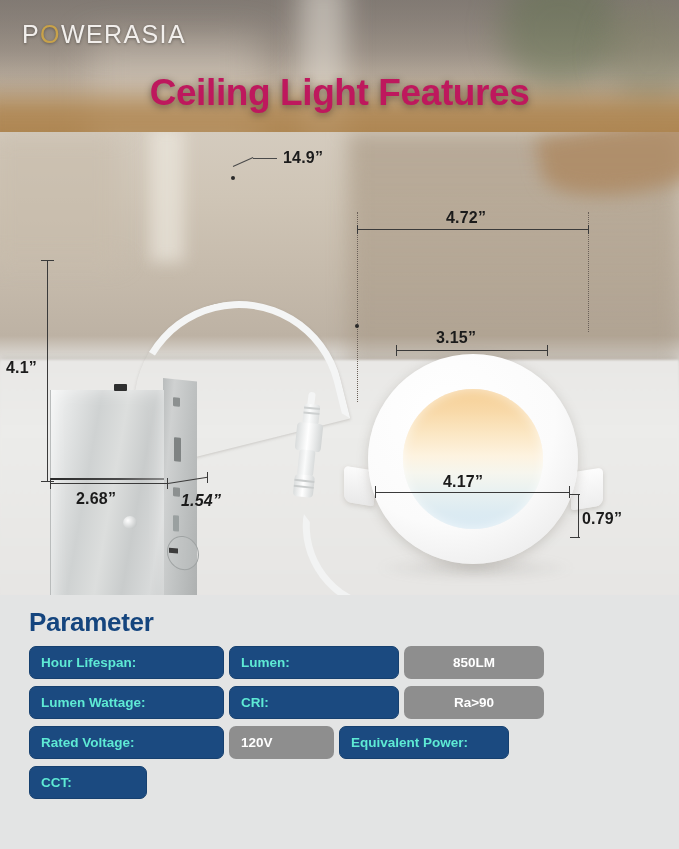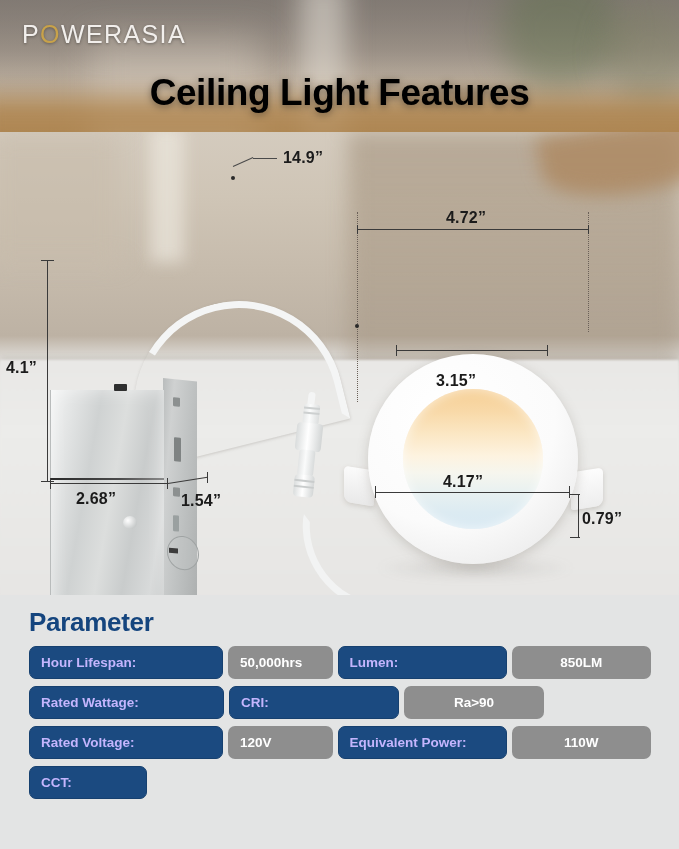--- a/index.html
+++ b/index.html
@@ -89,21 +89,21 @@
     text-shadow: 0 1px 3px rgba(0,0,0,0.35);
   }
   .logo .gold { color: #c8a24a; }
 
   
   .hero-title {
     position: absolute;
     left: 0; top: 72px;
     width: 679px;
     text-align: center;
-    color: #000000;
+    color: #be185d;
     font-size: 37px;
     font-weight: bold;
     letter-spacing: -0.4px;
     text-shadow: 0 2px 7px rgba(50,40,30,0.55);
     white-space: nowrap;
   }
 
   
   .scene {
     position: absolute;
@@ -397,21 +397,21 @@
     display: flex;
     align-items: center;
     border-radius: 7px;
     font-size: 13.5px;
     font-weight: bold;
     height: 33px;
     box-sizing: border-box;
   }
   .cell-key {
     background: #1b4a80;
-    color: #c4b5fd;
+    color: #5eead4;
     padding-left: 11px;
     border: 1px solid #16406f;
   }
   .cell-val {
     background: #8e8e8e;
     color: #ffffff;
   }
   .k1 { width: 195px; }
   .v1 { width: 105px; padding-left: 12px; }
   .k2 { width: 170px; text-align: right; }
@@ -493,68 +493,66 @@
   <div class="dim-line" style="left:41px; top:481px; width:13px; height:1px;"></div>
   <div class="dim-label" style="left:6px; top:359px;">4.1”</div>
 
   <div class="dim-line" style="left:50px; top:483px; width:118px; height:1px;"></div>
   <div class="dim-line" style="left:50px; top:478px; width:1px; height:11px;"></div>
   <div class="dim-line" style="left:167px; top:478px; width:1px; height:11px;"></div>
   <div class="dim-label" style="left:76px; top:490px;">2.68”</div>
 
   <div class="dim-line" style="left:168px; top:483px; width:40px; height:1px; transform:rotate(-9deg); transform-origin:left center;"></div>
   <div class="dim-line" style="left:207px; top:472px; width:1px; height:11px;"></div>
-  <div class="dim-label" style="left:181px; top:492px;">1.54”</div>
+  <div class="dim-label" style="left:181px; top:492px;font-style:italic;">1.54”</div>
 
   <div class="dim-dotted-v" style="left:357px; top:212px; height:190px;"></div>
   <div class="dim-dotted-v" style="left:588px; top:212px; height:120px;"></div>
   <div class="dim-line" style="left:357px; top:229px; width:232px; height:1px;"></div>
   <div class="dim-line" style="left:357px; top:225px; width:1px; height:9px;"></div>
   <div class="dim-line" style="left:588px; top:225px; width:1px; height:9px;"></div>
   <div class="dim-label" style="left:446px; top:209px;">4.72”</div>
   <div class="dim-dot" style="left:355px; top:324px;"></div>
 
   <div class="dim-line" style="left:396px; top:350px; width:152px; height:1px;"></div>
   <div class="dim-line" style="left:396px; top:345px; width:1px; height:11px;"></div>
   <div class="dim-line" style="left:547px; top:345px; width:1px; height:11px;"></div>
-  <div class="dim-label" style="left:436px; top:329px;margin-top:43px;">3.15”</div>
+  <div class="dim-label" style="left:436px; top:329px;">3.15”</div>
 
   <div class="dim-line" style="left:375px; top:492px; width:195px; height:1px;"></div>
   <div class="dim-line" style="left:375px; top:486px; width:1px; height:12px;"></div>
   <div class="dim-line" style="left:569px; top:486px; width:1px; height:12px;"></div>
   <div class="dim-label" style="left:443px; top:473px;">4.17”</div>
 
   <div class="dim-line" style="left:578px; top:494px; width:1px; height:44px;"></div>
   <div class="dim-line" style="left:570px; top:494px; width:10px; height:1px;"></div>
   <div class="dim-line" style="left:570px; top:537px; width:10px; height:1px;"></div>
   <div class="dim-label" style="left:582px; top:510px;">0.79”</div>
 
   <div class="param">
     <div class="param-title">Parameter</div>
 
     <div class="grid">
 
       <div class="row">
         <div class="cell cell-key k1">Hour Lifespan:</div>
-        <div class="cell cell-val v1">50,000hrs</div>
         <div class="cell cell-key k2">Lumen:</div>
         <div class="cell cell-val v2">850LM</div>
       </div>
 
       <div class="row">
-        <div class="cell cell-key k1">Rated Wattage:</div>
+        <div class="cell cell-key k1">Lumen Wattage:</div>
         <div class="cell cell-key k2">CRI:</div>
         <div class="cell cell-val v2">Ra&gt;90</div>
       </div>
 
       <div class="row">
         <div class="cell cell-key k1">Rated Voltage:</div>
         <div class="cell cell-val v1">120V</div>
         <div class="cell cell-key k2">Equivalent Power:</div>
-        <div class="cell cell-val v2">110W</div>
       </div>
 
       <div class="row">
         <div class="cell cell-key k-cct">CCT:</div>
       </div>
 
     </div>
   </div>
 
 </div>

